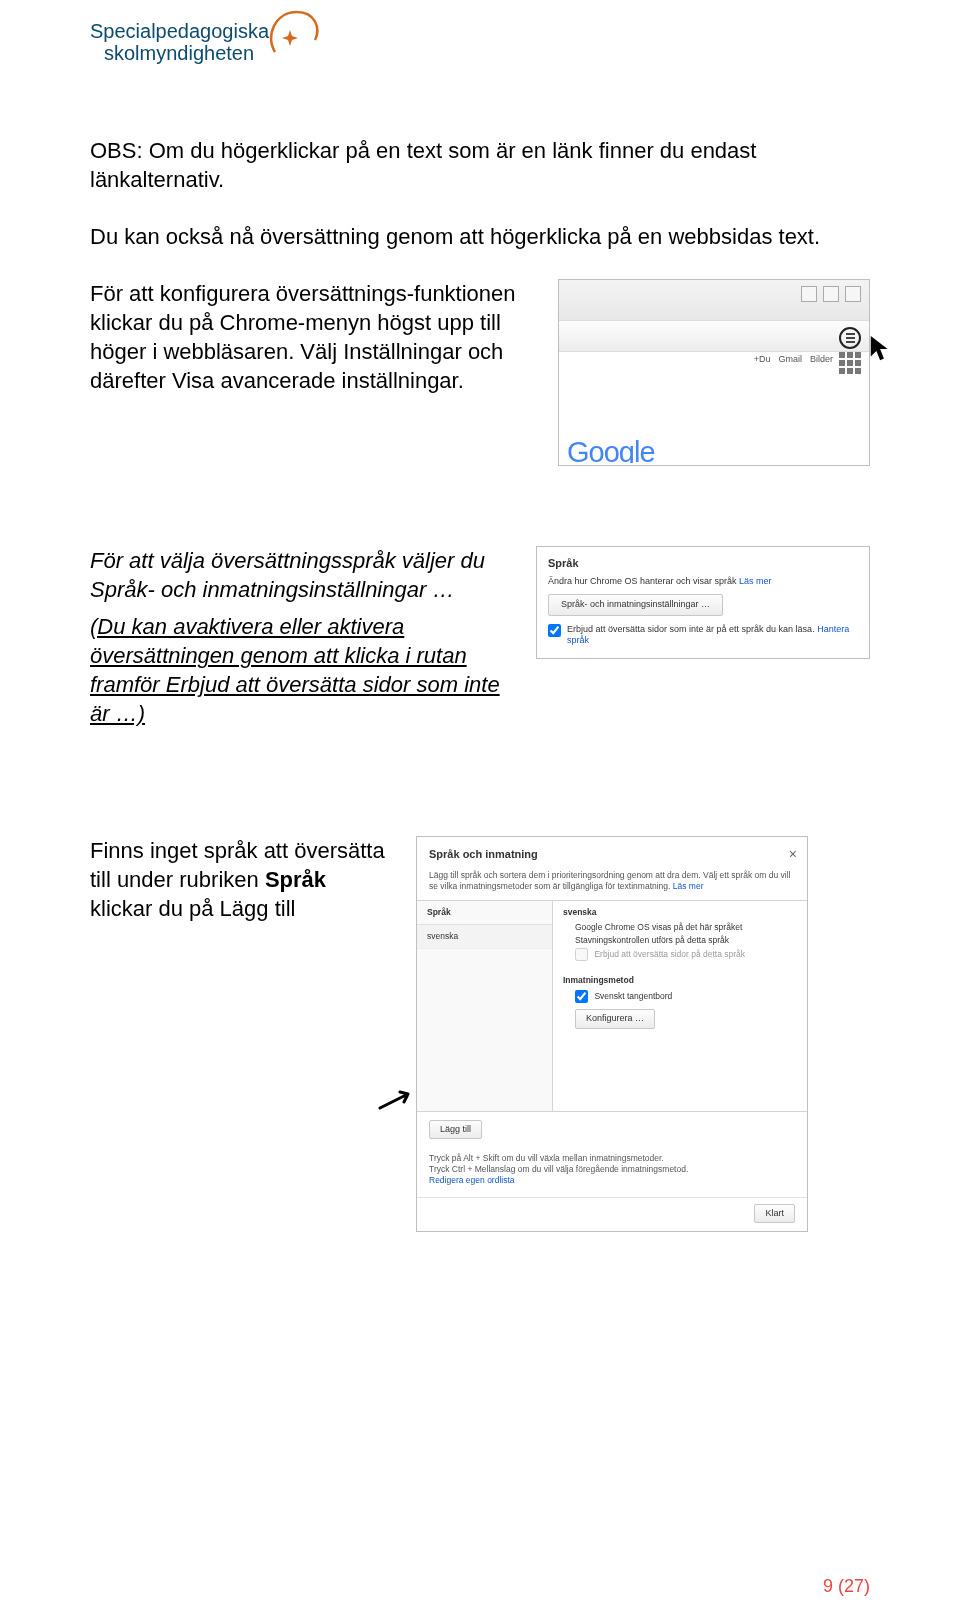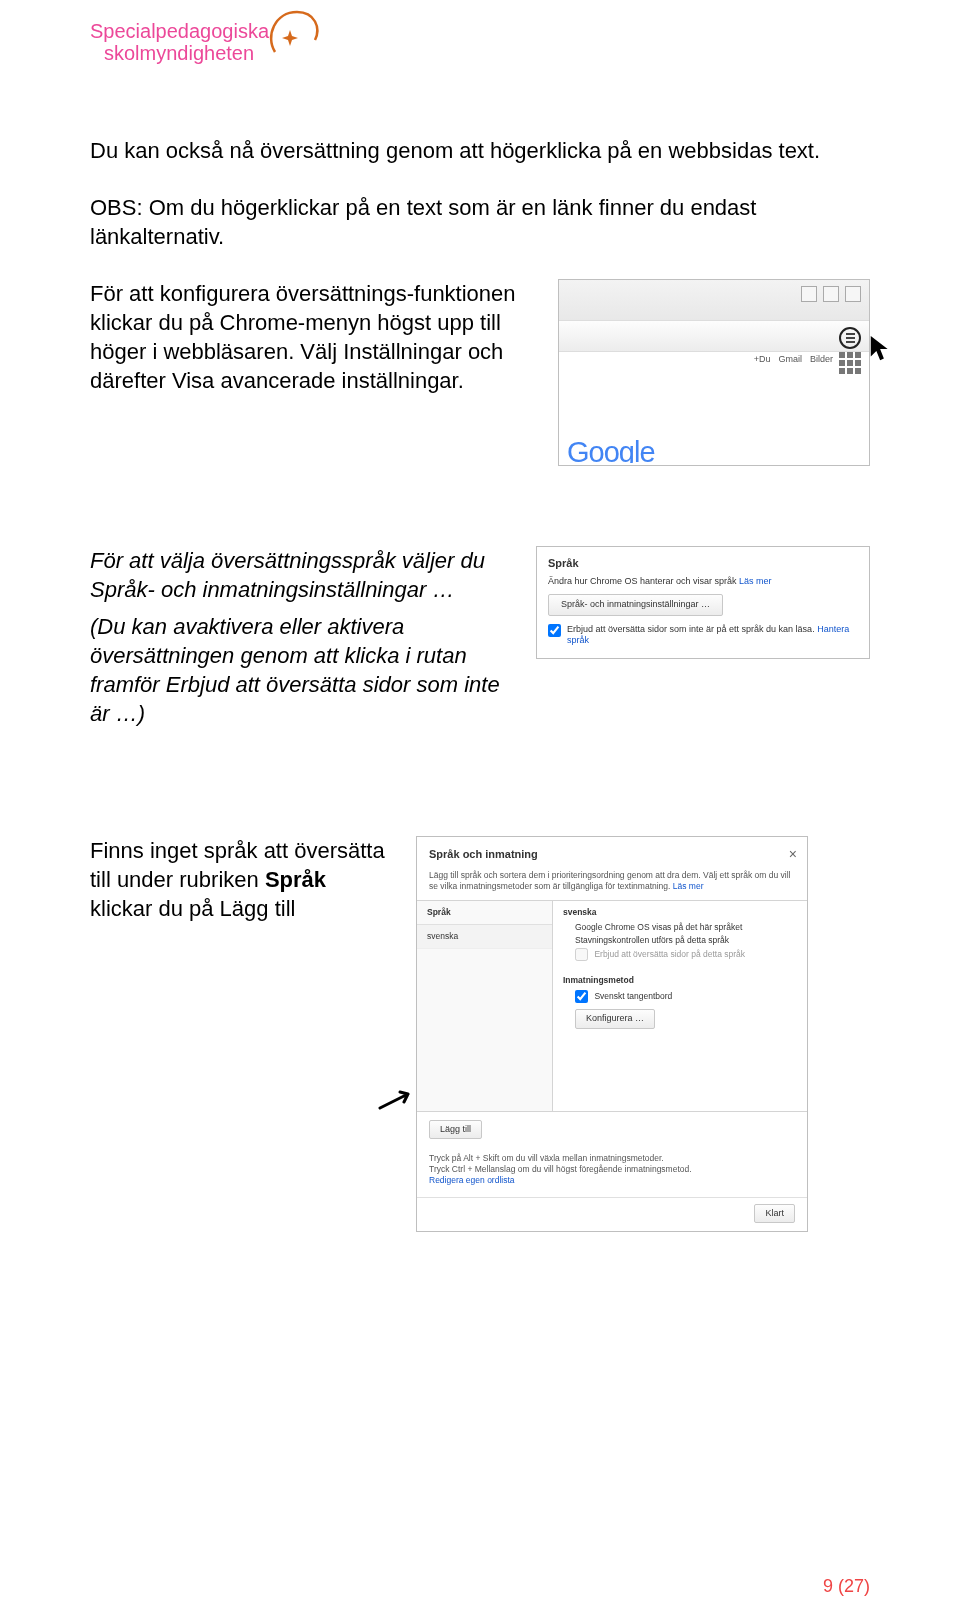--- a/index.html
+++ b/index.html
@@ -14,21 +14,21 @@
     padding: 18px 90px 40px 90px;
   }
   .logo-wrap {
     display: flex;
     align-items: center;
     margin-bottom: 70px;
     position: relative;
   }
   .logo-text {
     font-size: 20px;
-    color: #ec4899;
+    color: #0c4a6e;
     line-height: 1.1;
     font-family: "Trebuchet MS", Arial, sans-serif;
   }
   .logo-text .line1 { display:block; }
   .logo-text .line2 { display:block; margin-left:14px; }
   .logo-swirl {
     width: 60px; height:60px;
     margin-left:-6px;
     margin-top:-12px;
   }
@@ -165,22 +165,22 @@
     <span class="logo-swirl">
       <svg viewBox="0 0 60 60">
         <path d="M12 46 C 2 30, 12 6, 34 6 C 52 6, 58 22, 52 34" fill="none" stroke="#d66a1c" stroke-width="2.5"></path>
         <g transform="translate(27,32)">
           <path d="M0 -8 L2 -2 L8 0 L2 2 L0 8 L-2 2 L-8 0 L-2 -2 Z" fill="#d66a1c"></path>
         </g>
       </svg>
     </span>
   </div>
 
+  <p class="body">OBS: Om du högerklickar på en text som är en länk finner du endast länkalternativ.</p>
   <p class="body">Du kan också nå översättning genom att högerklicka på en webbsidas text.</p>
-  <p class="body">OBS: Om du högerklickar på en text som är en länk finner du endast länkalternativ.</p>
 
   <div class="row">
     <div class="text">
       <p class="body">För att konfigurera översättnings-funktionen klickar du på Chrome-menyn högst upp till höger i webbläsaren. Välj Inställningar och därefter Visa avancerade inställningar.</p>
     </div>
     <div class="fig">
       <div class="fig1">
         <div class="browser-top">
           <div class="wincontrols">
             <span></span>
@@ -217,21 +217,21 @@
               <path d="M4 2 L4 24 L10 18 L14 28 L18 26 L14 16 L22 16 Z" fill="#000"></path>
             </svg>
         </span>
       </div>
     </div>
   </div>
 
   <div class="row">
     <div class="text">
       <p class="body italic">För att välja översättningsspråk väljer du Språk- och inmatningsinställningar …</p>
-      <p class="body italic" style="margin-top:-20px;">(Du kan avaktivera eller aktivera översättningen genom att klicka i rutan framför Erbjud att översätta sidor som inte är …)</p>
+      <p class="body italic" style="margin-top:-20px;text-decoration:underline;">(Du kan avaktivera eller aktivera översättningen genom att klicka i rutan framför Erbjud att översätta sidor som inte är …)</p>
     </div>
     <div class="fig">
       <div class="fig2">
         <div class="title">Språk</div>
         <div>
           <span>Ändra hur Chrome OS hanterar och visar språk </span><a class="link">Läs mer</a>
         </div>
         <span class="btn">Språk- och inmatningsinställningar …</span>
         <div class="cb-row">
           <input type="checkbox" checked="" style="">
@@ -280,21 +280,21 @@
               <div class="line" style="margin-top:6px;">
                 <span class="smallbtn">Konfigurera …</span>
               </div>
             </div>
           </div>
           <div class="btnrow">
             <span class="smallbtn">Lägg till</span>
           </div>
           <div class="footer">
             <div>Tryck på Alt + Skift om du vill växla mellan inmatningsmetoder.</div>
-            <div>Tryck Ctrl + Mellanslag om du vill högst föregående inmatningsmetod.</div>
+            <div>Tryck Ctrl + Mellanslag om du vill välja föregående inmatningsmetod.</div>
             <a class="link">Redigera egen ordlista</a>
           </div>
           <div class="bot">
             <span class="smallbtn">Klart</span>
           </div>
         </div>
         <span class="fig3-arrow">
           <svg viewBox="0 0 40 30">
               <path d="M2 24 L30 10 M30 10 L22 8 M30 10 L26 18" stroke="#000" stroke-width="3" fill="none" stroke-linecap="round"></path>
             </svg>

